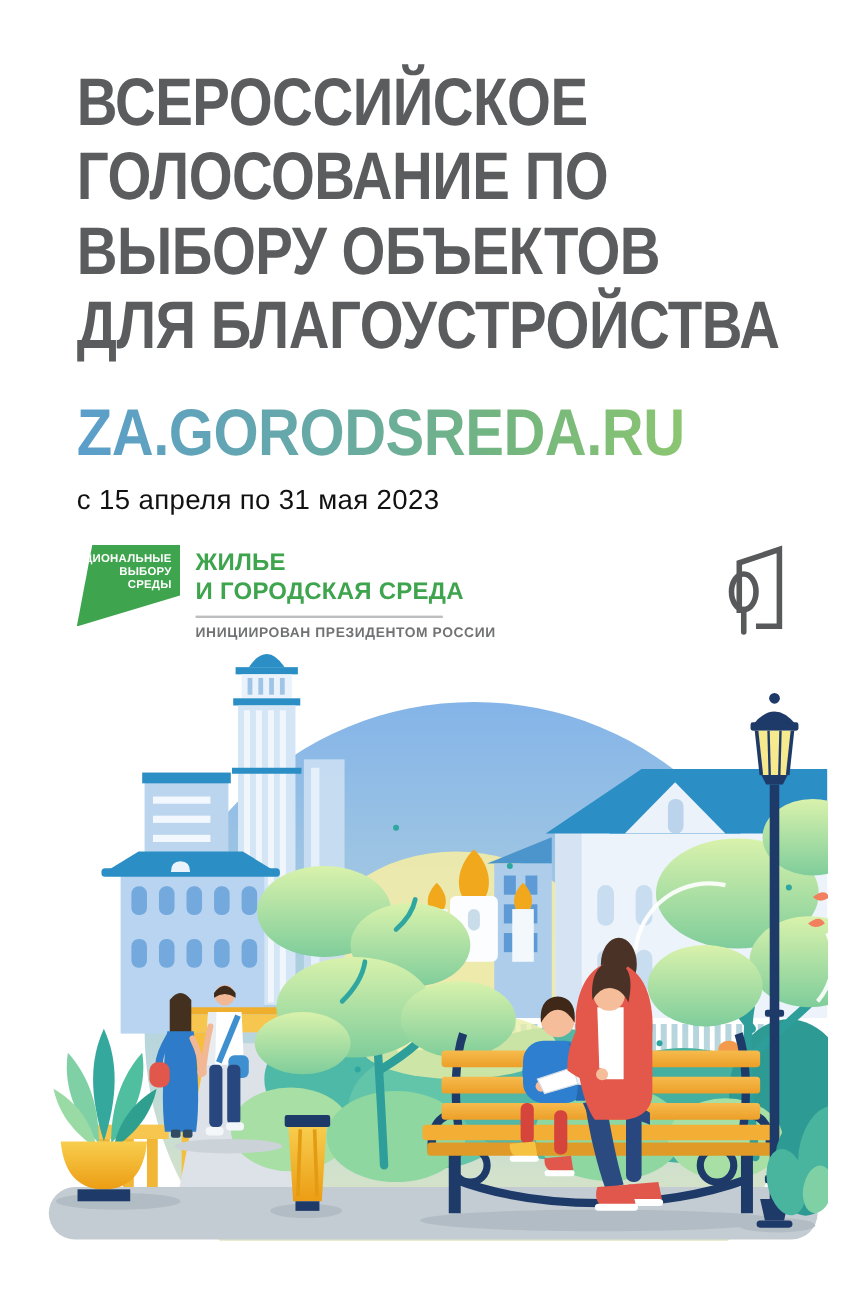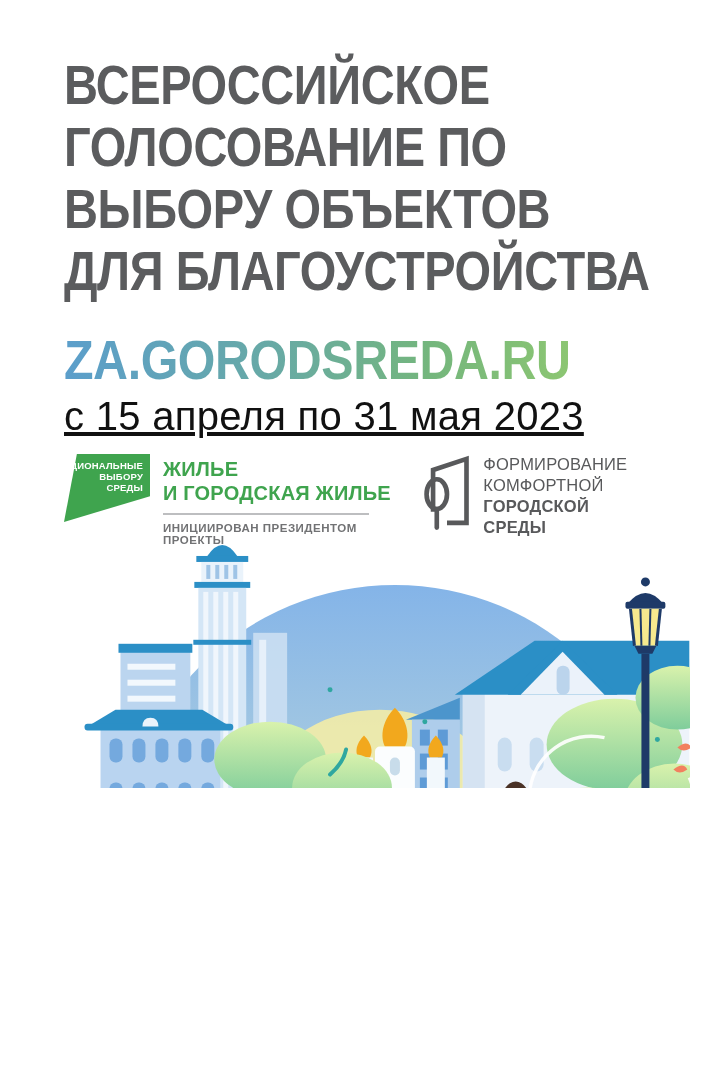--- a/index.html
+++ b/index.html
@@ -1,32 +1,32 @@
 <!DOCTYPE html>
 <html style="--title-gray: #5B5C5E; --logo-gray: #58595B; --accent-green: #3FA44E; --date-black: #111111; --sky-blue: #84B4E8; --sky-yellow: #F5F0AE; --roof-blue: #2B8FC6; --gold: #F2A81D; --bench-yellow: #F0A732; --navy: #1E3A68; --teal: #2FA7A0; --leaf-green: #8FD7A0; --coral-red: #E2574B; --ground-gray: #C3CCD2; --url-g0: #5B9ECB; --url-g1: #68AAA4; --url-g2: #74B67D; --url-g3: #8CC672;"><head>
 <meta charset="utf-8">
 <style>
   html,body{margin:0;padding:0;background:#fff;}
-  .poster{position:relative;width:720px;height:788px;background:#fff;overflow:hidden;
+  .poster{position:relative;width:720px;height:1080px;background:#fff;overflow:hidden;
           font-family:"Liberation Sans", sans-serif;}
   .content{padding-left:64px;}
 
   
   .title{padding-top:54px;}
   .title-line{font-weight:bold;font-size:56px;line-height:62px;color:var(--title-gray,#5B5C5E);
               transform:scaleX(.84);transform-origin:left center;white-space:nowrap;letter-spacing:-.5px;}
 
   
   .url{margin-top:30px;font-weight:bold;font-size:55px;line-height:56px;white-space:nowrap;
        transform:scaleX(.88);transform-origin:left center;letter-spacing:-.5px;width:fit-content;
        background:linear-gradient(90deg,var(--url-g0,#5B9ECB) 0%,var(--url-g1,#68AAA4) 42%,var(--url-g2,#74B67D) 72%,var(--url-g3,#8CC672) 100%);
        -webkit-background-clip:text;background-clip:text;color:transparent;}
 
   
-  .date{margin-top:8px;font-size:40px;line-height:40px;color:var(--date-black,#111);letter-spacing:.3px;text-decoration:underline;}
+  .date{margin-top:8px;font-size:23px;line-height:40px;color:var(--date-black,#111);letter-spacing:.3px;}
 
   
   .logos{margin-top:18px;display:flex;align-items:flex-start;width:592px;}
   .np-flag{position:relative;width:86px;height:68px;background:var(--accent-green,#3FA44E);
            clip-path:polygon(15% 0,100% 0,100% 62%,0 100%);flex:none;}
   .np-flag-text{position:absolute;top:6px;right:7px;text-align:right;color:#fff;
                 font-size:9.5px;line-height:11px;font-weight:bold;letter-spacing:.2px;}
   .np-text{margin-left:13px;padding-top:3px;}
   .np-program{font-size:20px;line-height:24px;font-weight:bold;color:var(--accent-green,#3FA44E);letter-spacing:.2px;}
   .np-divider{width:206px;height:2px;background:#bdbec0;margin:8px 0 7px;}
@@ -57,37 +57,32 @@
     <div class="logos">
       <div class="np-flag">
         <div class="np-flag-text">
           <div>НАЦИОНАЛЬНЫЕ</div>
           <div>ВЫБОРУ</div>
           <div>СРЕДЫ</div>
         </div>
       </div>
       <div class="np-text">
         <div class="np-program">ЖИЛЬЕ</div>
-        <div class="np-program">И ГОРОДСКАЯ ЖИЛЬЕ</div>
+        <div class="np-program">И ГОРОДСКАЯ СРЕДА</div>
         <div class="np-divider"></div>
-        <div class="np-subtitle">ИНИЦИИРОВАН ПРЕЗИДЕНТОМ ПРОЕКТЫ</div>
+        <div class="np-subtitle">ИНИЦИИРОВАН ПРЕЗИДЕНТОМ РОССИИ</div>
       </div>
       <div class="fkgs">
         <svg width="52" height="82" viewBox="0 0 56 86">
           <g stroke="#58595B" fill="none">
             <path d="M13 60 V15 L49 3 V72 H28" stroke-width="5"></path>
             <ellipse cx="17" cy="41" rx="11" ry="16" stroke-width="5"></ellipse>
             <path d="M17 57 V77" stroke-width="5" stroke-linecap="round"></path>
           </g>
         </svg>
-        <div>
-          <div class="fkgs-line">ФОРМИРОВАНИЕ</div>
-          <div class="fkgs-line">КОМФОРТНОЙ</div>
-          <div class="fkgs-line bold">ГОРОДСКОЙ СРЕДЫ</div>
-        </div>
       </div>
     </div>
   </div>
 
   <svg class="scene" viewBox="0 0 660 495">
     <defs>
       <linearGradient id="skyG" x1="0" y1="0" x2="0" y2="1">
         <stop offset="0" stop-color="#84B4E8"></stop>
           <stop offset=".55" stop-color="#BCD8DC"></stop>
           <stop offset="1" stop-color="#F5F0AE"></stop>

